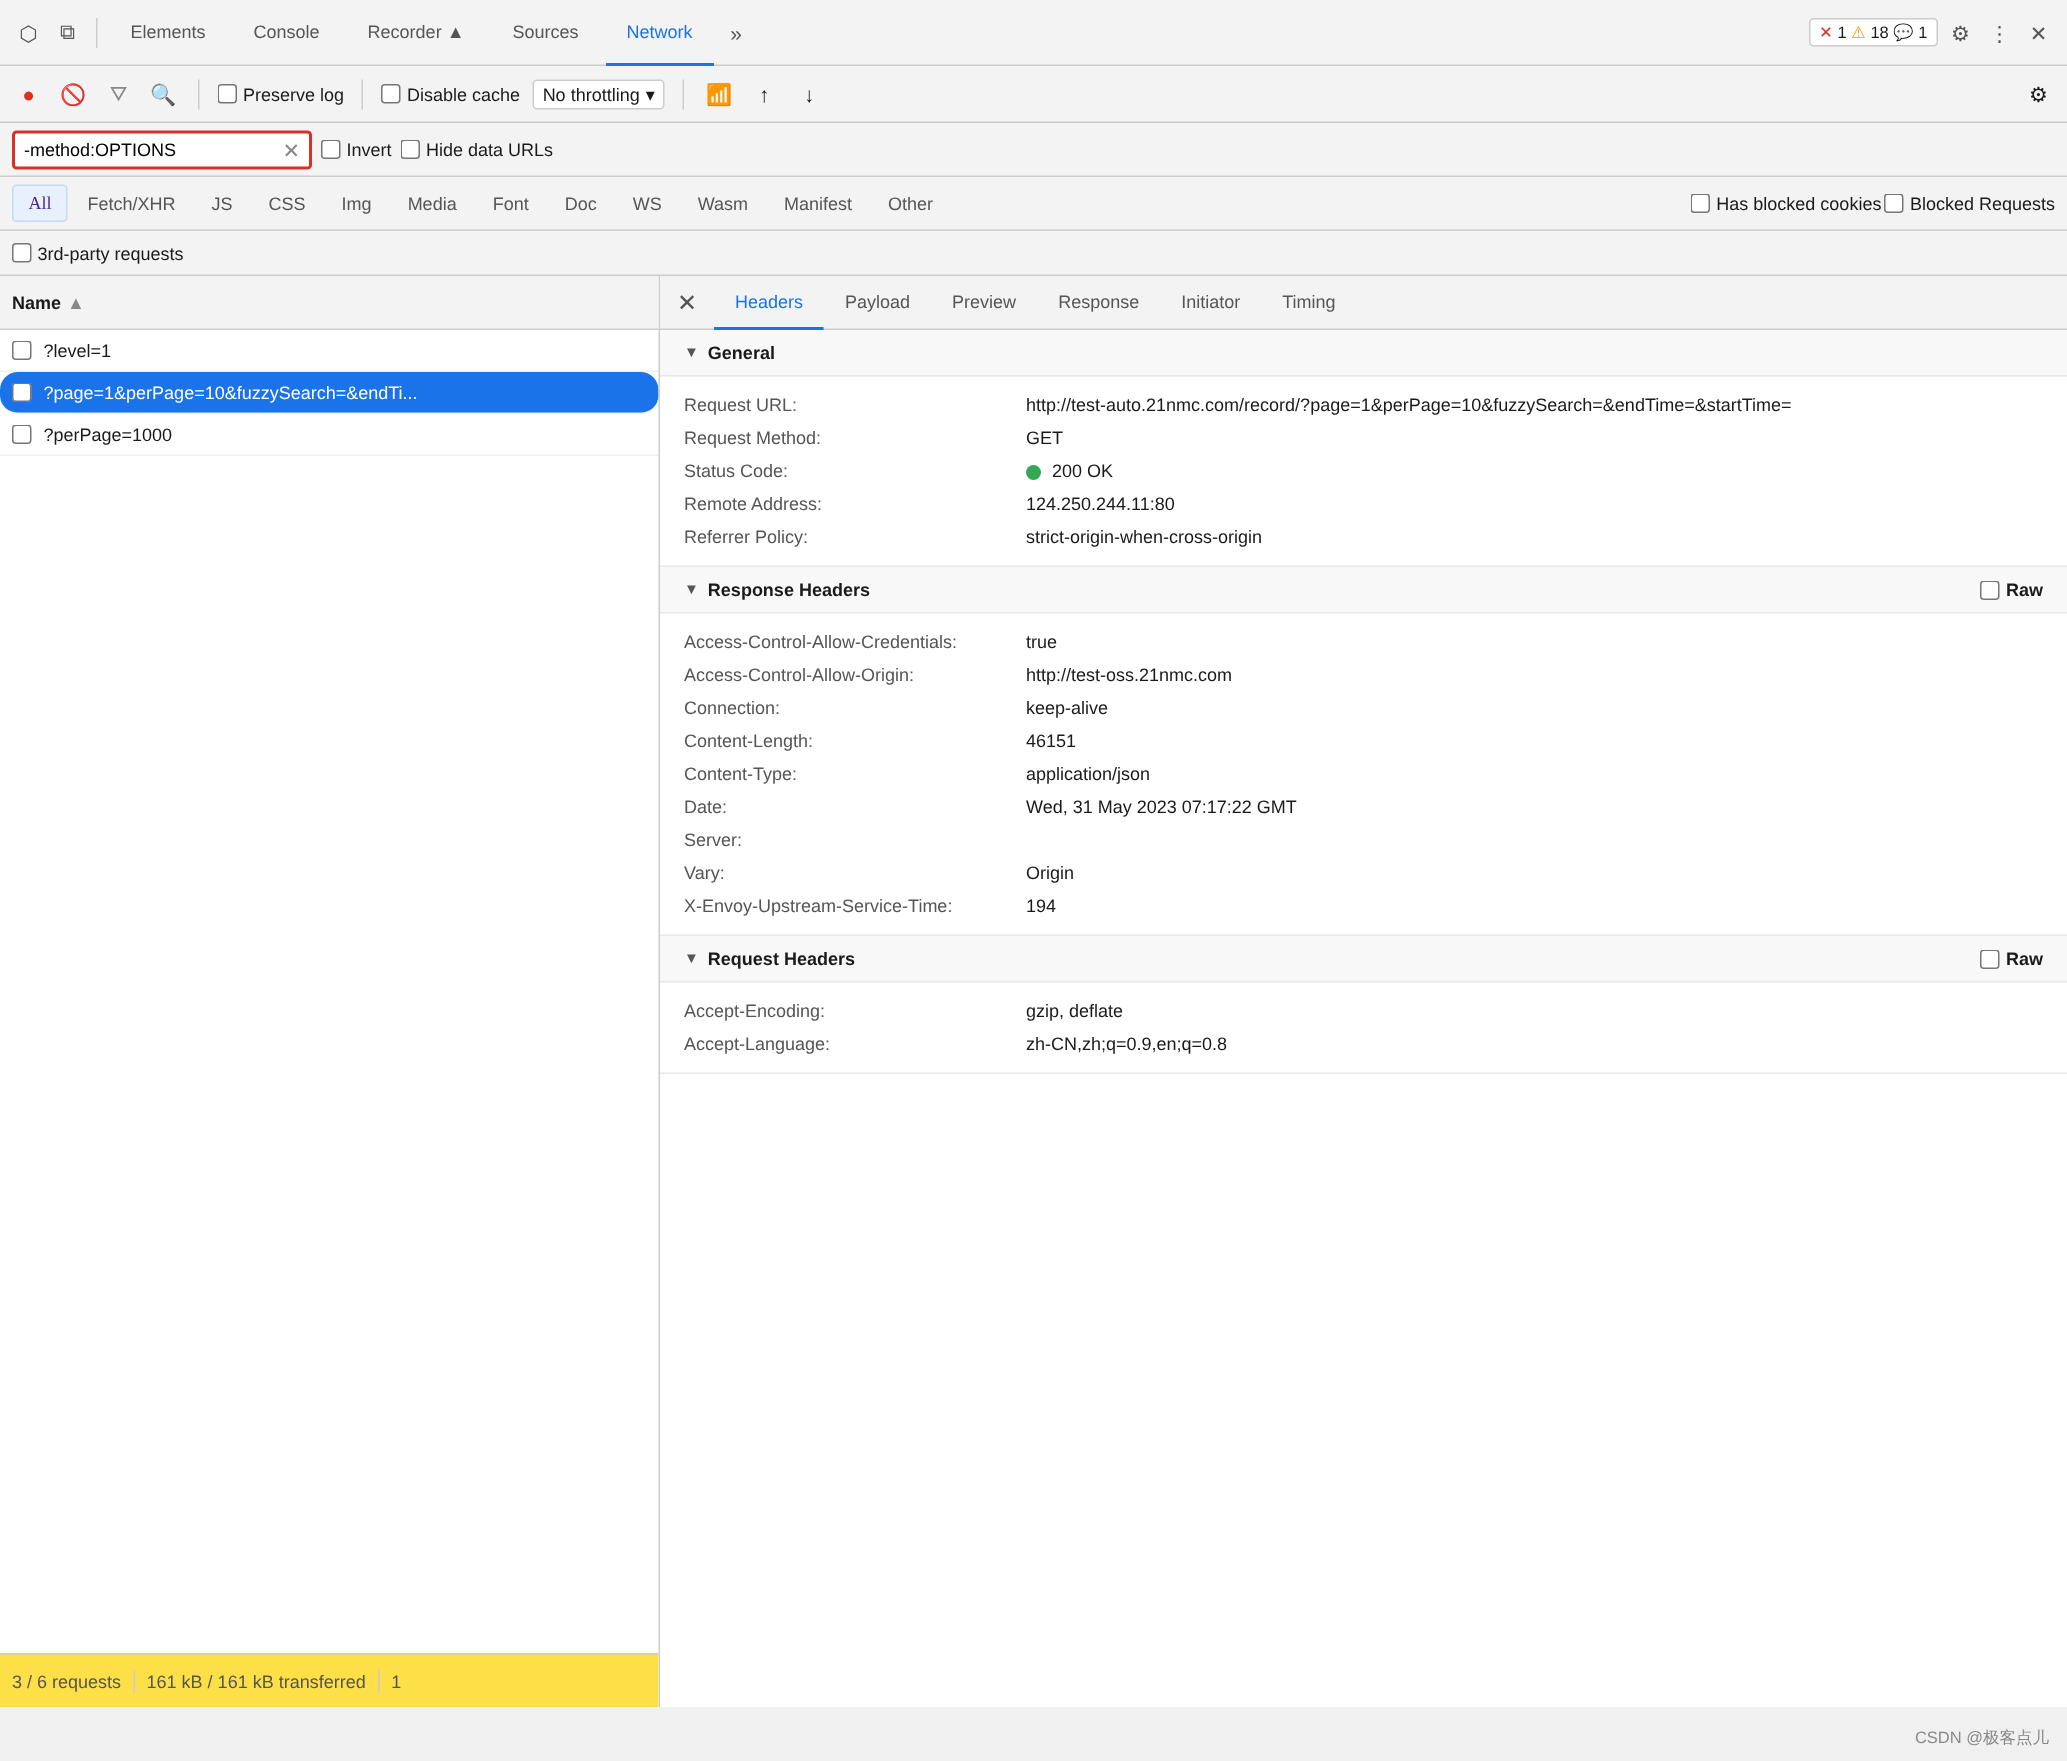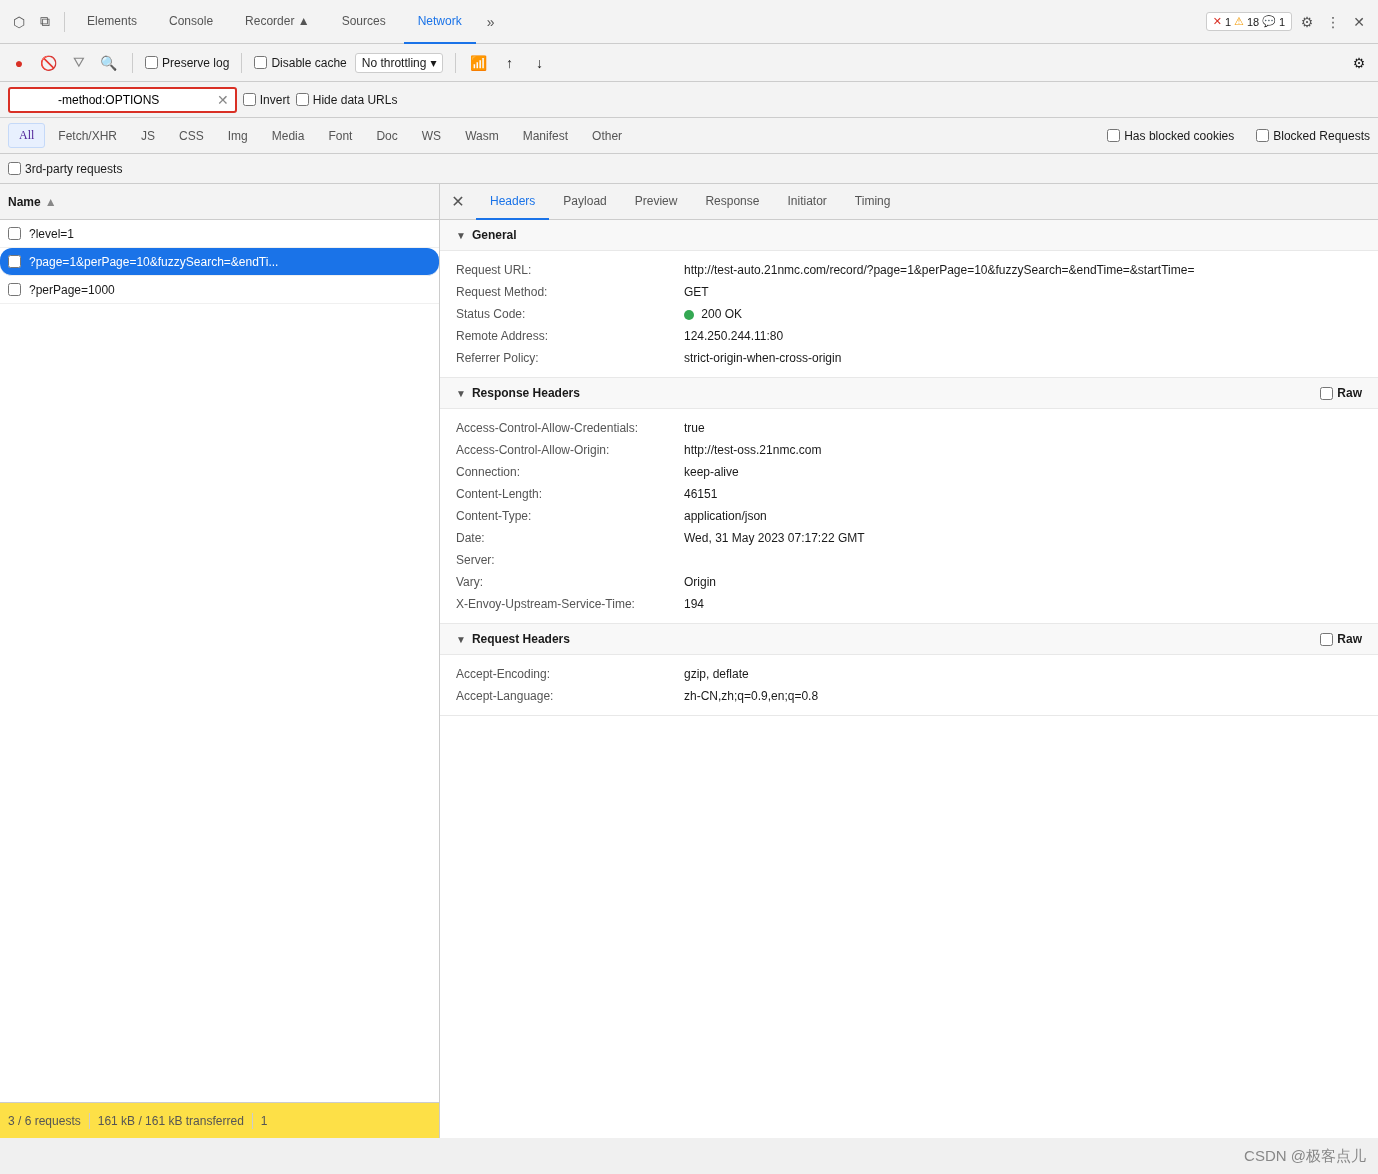--- a/index.html
+++ b/index.html
@@ -37,21 +37,21 @@
     
     .filter-bar {
       display: flex; align-items: center; height: 36px;
       background: #f3f3f3; border-bottom: 1px solid #ccc;
       padding: 0 8px; gap: 6px;
     }
     .search-box {
       display: flex; align-items: center; border: 2px solid #d93025; border-radius: 3px;
       background: white; padding: 2px 6px; gap: 4px; height: 26px; min-width: 200px;
     }
-    .search-box input { border: none; outline: none; font-size: 12px; flex: 1; margin-left: 42px; }
+    .search-box input { border: none; outline: none; font-size: 12px; flex: 1; }
     .search-box .clear { color: #888; cursor: pointer; font-size: 14px; }
 
     
     .filter-tabs {
       display: flex; align-items: center; height: 36px;
       background: #f3f3f3; border-bottom: 1px solid #ccc;
       padding: 0 8px; gap: 2px;
     }
     .filter-tab { padding: 4px 10px; cursor: pointer; font-size: 12px; border-radius: 3px; color: #555; border: 1px solid transparent; }
     .filter-tab.active { background: #e8f0fe; color: #4c1d95; border-color: #c5d9f8; font-family: Liberation Serif, serif; }
@@ -111,21 +111,21 @@
     .section-triangle { color: #555; font-size: 10px; }
     .section-body { padding: 8px 0; }
     .detail-row { display: flex; padding: 4px 16px; gap: 8px; min-height: 22px; }
     .detail-label { width: 220px; min-width: 220px; color: #555; font-size: 12px; }
     .detail-value { flex: 1; color: #1a1a1a; font-size: 12px; word-break: break-all; }
     .status-green { display: inline-block; width: 10px; height: 10px; border-radius: 50%; background: #34a853; margin-right: 4px; vertical-align: middle; }
 
     .raw-checkbox { display: flex; align-items: center; gap: 4px; }
     .raw-checkbox input { width: 13px; height: 13px; }
 
-    .watermark { position: fixed; bottom: 8px; right: 12px; font-size: 15px; color: #888; }
+    .watermark { position: fixed; bottom: 8px; right: 12px; font-size: 11px; color: #888; }
   </style>
 </head>
 <body>
 
 <div class="top-bar">
   <div class="top-bar-icon">⬡</div>
   <div class="top-bar-icon">⧉</div>
   <div class="divider"></div>
   <div class="tab-item">Elements</div>
   <div class="tab-item">Console</div>
@@ -200,21 +200,21 @@
   <div class="filter-tab">Doc</div>
   <div class="filter-tab">WS</div>
   <div class="filter-tab">Wasm</div>
   <div class="filter-tab">Manifest</div>
   <div class="filter-tab">Other</div>
   <div class="filter-tab-spacer"></div>
   <label class="checkbox-label">
     <input type="checkbox" style="">
     <span>Has blocked cookies</span>
   </label>
-  <label class="checkbox-label" style="margin-left:20px;">
+  <label class="checkbox-label" style="margin-left:0;">
     <input type="checkbox" style="">
     <span>Blocked Requests</span>
   </label>
 </div>
 
 <div class="third-party-bar">
   <label class="checkbox-label">
     <input type="checkbox" style="">
     <span>3rd-party requests</span>
   </label>

